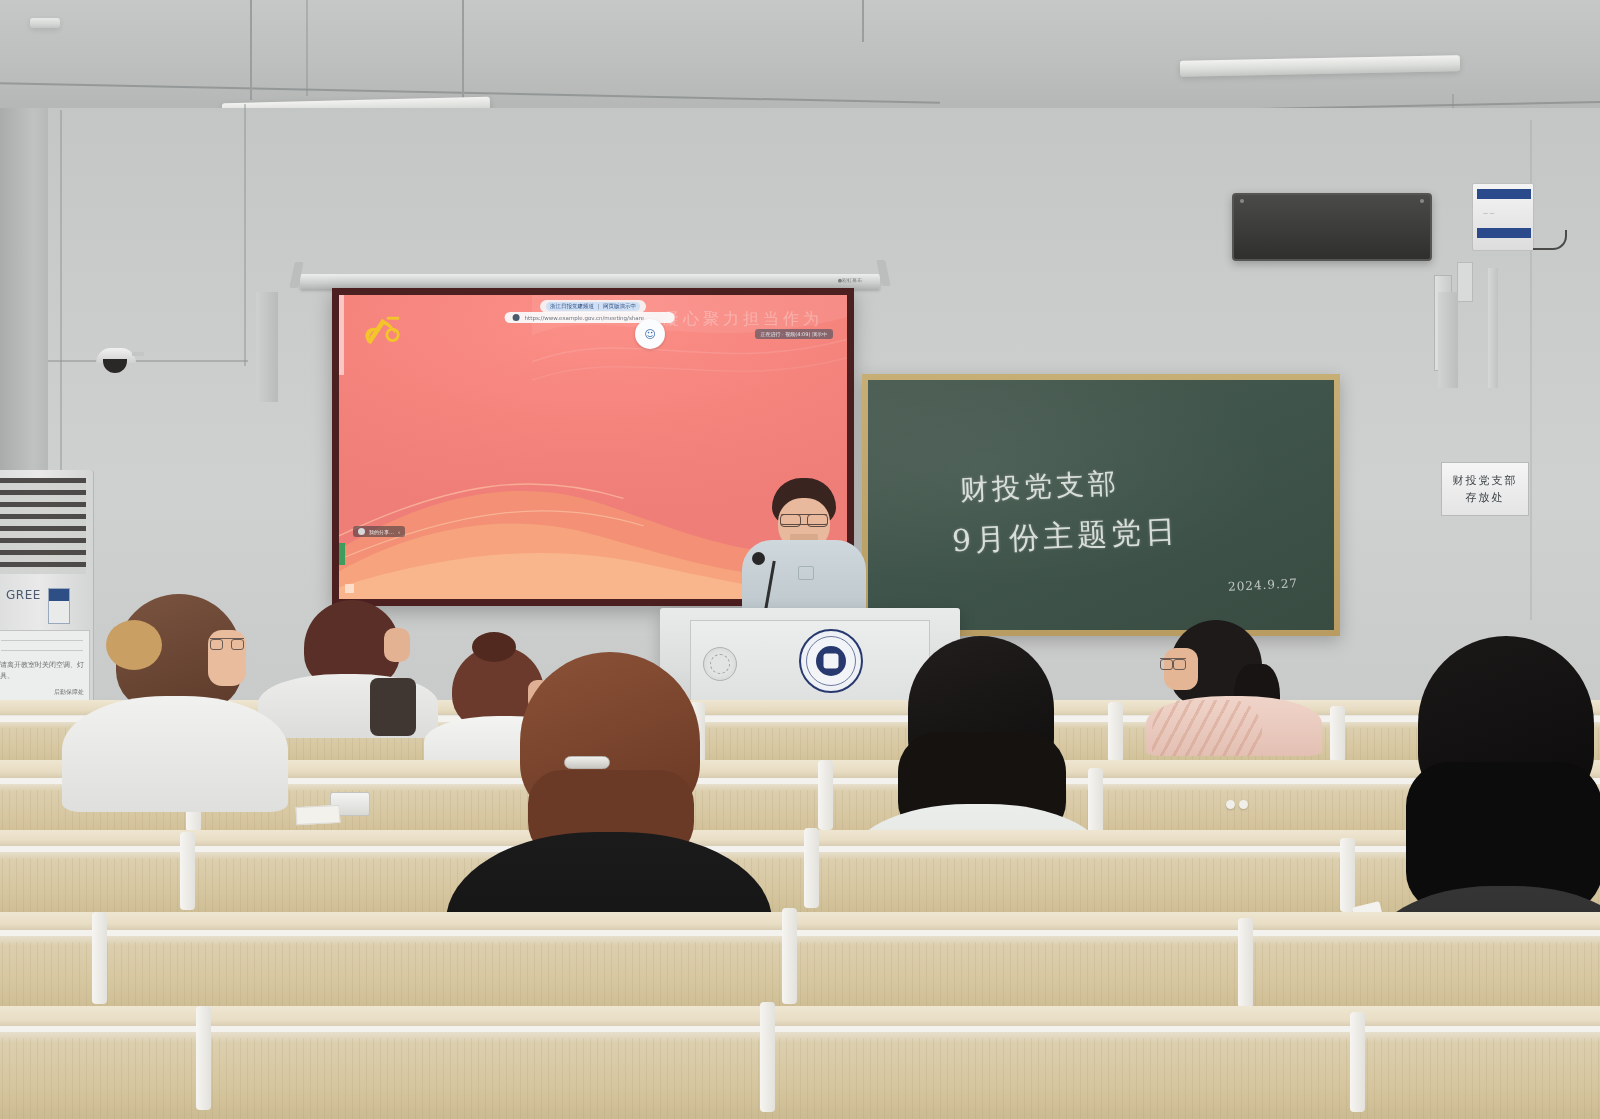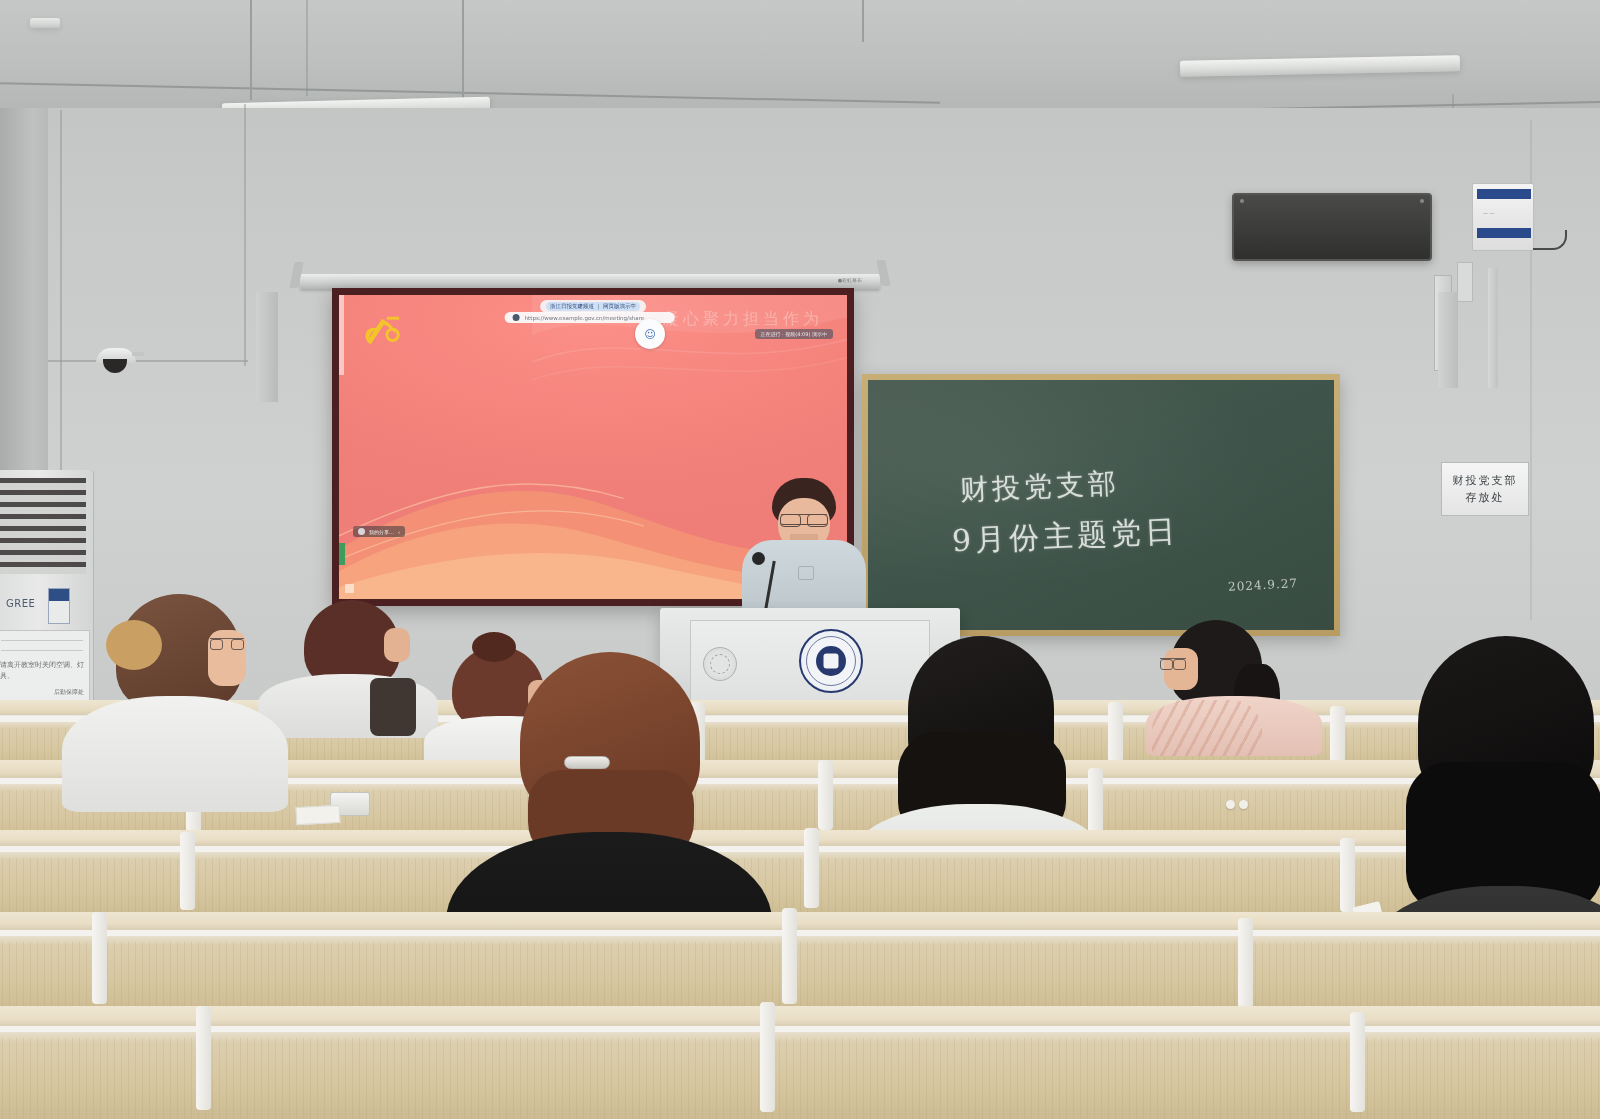--- a/index.html
+++ b/index.html
@@ -53,21 +53,21 @@
     position:absolute; left:0; top:8px; width:92px; height:96px;
     background: repeating-linear-gradient(180deg,#3a3735 0 5px,#cfd1cf 5px 12px);
     opacity:.88;
   }
   .ac-badge {
     position:absolute; left:54px; top:118px; width:22px; height:36px;
     background:#e9eaea; border:1px solid #9aa8bd;
   }
   .ac-badge-top { position:absolute; left:0; top:0; width:100%; height:12px; background:#2e4f86; }
   .ac-logo {
-    position:absolute; left:12px; top:128px; font-size:10px; color:#4a5a70; letter-spacing:.5px;
+    position:absolute; left:12px; top:118px; font-size:12px; color:#4a5a70; letter-spacing:.5px;
   }
   .ac-notice {
     position:absolute; left:-6px; top:630px; width:96px; height:110px;
     background:#eceded; border:1px solid #c2c4c3;
   }
   .ac-notice .ln { height:1px; background:#c8cac9; margin:9px 6px; }
   .ac-notice p { font-size:7px; color:#6d7070; padding:0 5px; line-height:1.5; }
   .dome-cam {
     position:absolute; left:96px; top:348px; width:40px; height:26px;
   }

